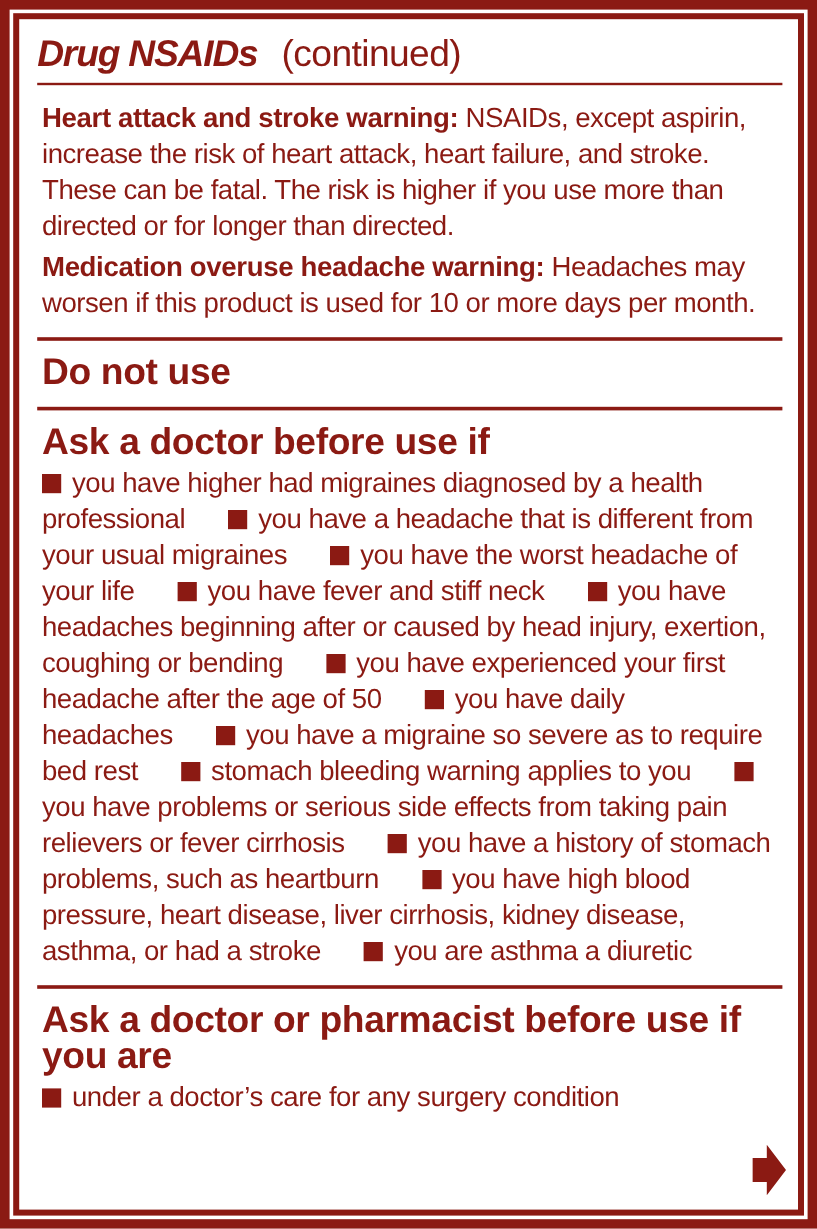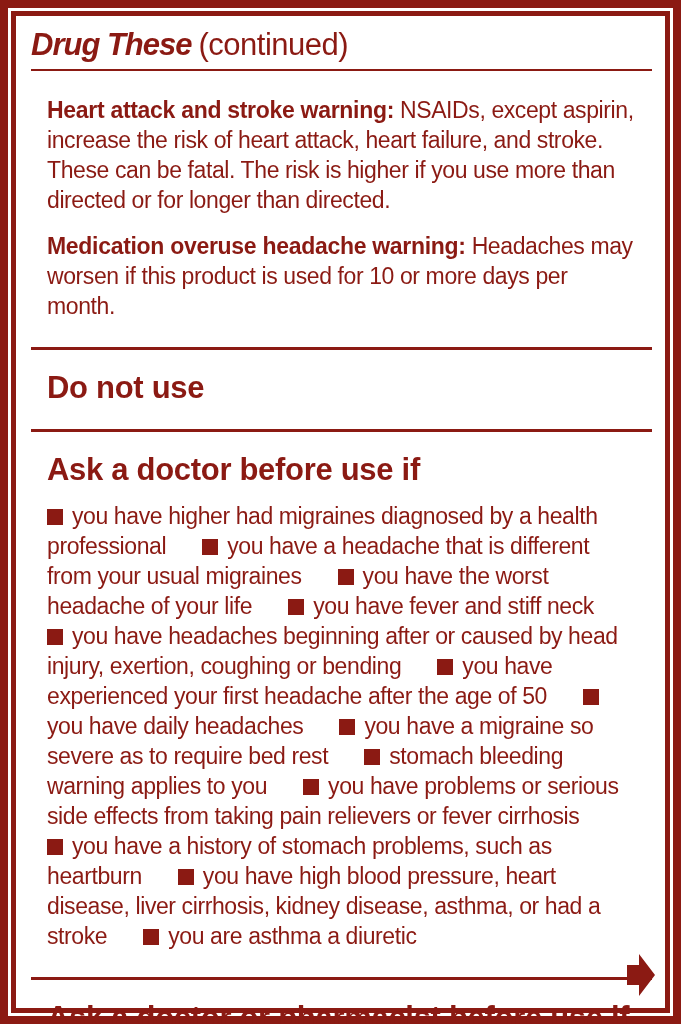--- a/index.html
+++ b/index.html
@@ -10,44 +10,44 @@
   }
   .gap{background:#ffffff;height:100%;box-sizing:border-box;padding:3px;}
   .panel{
     background:#ffffff;height:100%;box-sizing:border-box;
     border:5px solid #8B1A13;position:relative;
     padding:8px 13px 10px 15px;
     color:#8B1A13;
   }
   .title{font-size:31px;letter-spacing:-0.5px;line-height:1.25;margin:2px 0 4px 0;}
   .title .brand{font-weight:bold;font-style:italic;letter-spacing:-1px;}
-  .title .cont{font-weight:normal;margin-left:7px;}
+  .title .cont{font-weight:normal;margin-left:20px;}
   .rule{border:none;border-top:3px solid #8B1A13;margin:4px 0 5px 0;}
   .rule.thin{border-top-width:2px;margin:2px 0 6px 0;}
-  p,h2{margin:16px;}
+  p,h2{margin:4px;}
   .body-text{font-size:23px;letter-spacing:-0.4px;line-height:30px;}
   .bold{font-weight:bold;letter-spacing:-0.3px;}
   h2{font-size:31px;letter-spacing:-0.3px;line-height:30px;font-weight:bold;}
   .sec{padding:2px 0 6px 0;}
   .sq{
     display:inline-block;width:16px;height:16px;background:#8B1A13;
     margin-right:9px;vertical-align:-1px;
   }
   .li{margin-right:30px;}
   .arrow{position:absolute;right:10px;bottom:12px;}
 </style>
 </head>
 <body>
 
 <div class="frame">
   <div class="gap">
     <div class="panel">
 
       <div class="title">
-        <span class="brand">Drug These</span><span class="cont">(continued)</span>
+        <span class="brand">Drug NSAIDs</span><span class="cont">(continued)</span>
       </div>
 
       <hr class="rule thin">
 
       <div class="sec body-text">
         <p><span class="bold">Heart attack and stroke warning:</span><span> NSAIDs, except aspirin, increase the risk of heart attack, heart failure, and stroke. These can be fatal. The risk is higher if you use more than directed or for longer than directed.</span></p>
         <p><span class="bold">Medication overuse headache warning:</span><span> Headaches may worsen if this product is used for 10 or more days per month.</span></p>
       </div>
 
       <hr class="rule">

